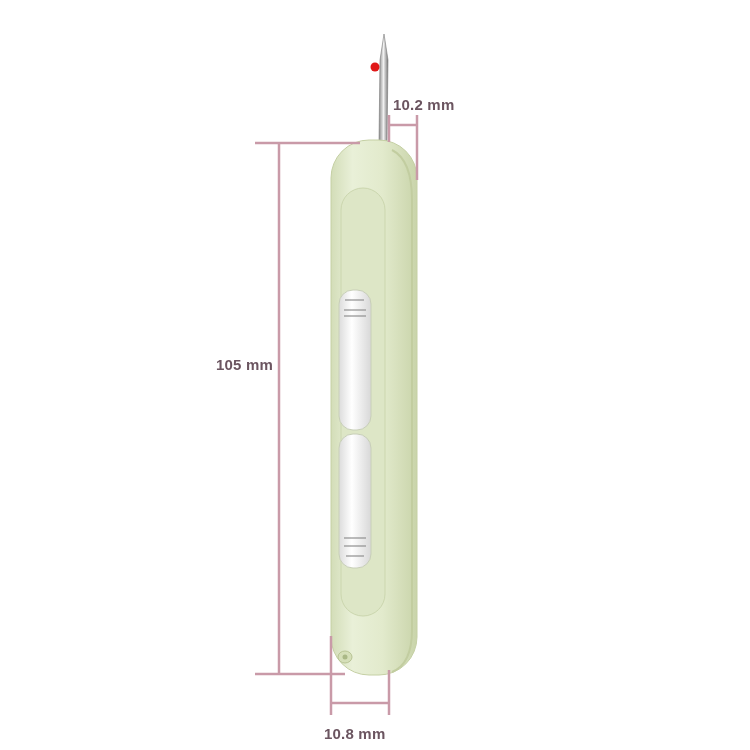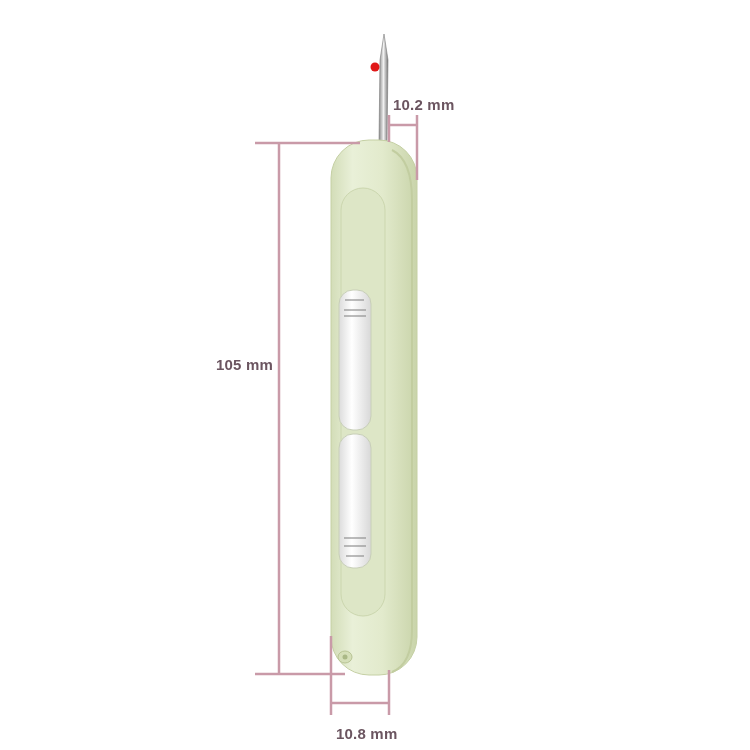--- a/index.html
+++ b/index.html
@@ -74,14 +74,14 @@
       <line x1="389" y1="125" x2="417" y2="125"></line>
 
       <line x1="331" y1="636" x2="331" y2="715"></line>
       <line x1="389" y1="670" x2="389" y2="715"></line>
       <line x1="331" y1="703" x2="389" y2="703"></line>
     </g>
   </svg>
 
   <div class="label" style="left:216px; top:356px;">105 mm</div>
   <div class="label" style="left:393px; top:96px;">10.2 mm</div>
-  <div class="label" style="left:336px; top:725px;">10.8 mm</div>
+  <div class="label" style="left:324px; top:725px;">10.8 mm</div>
 </div>
 
 </body></html>

